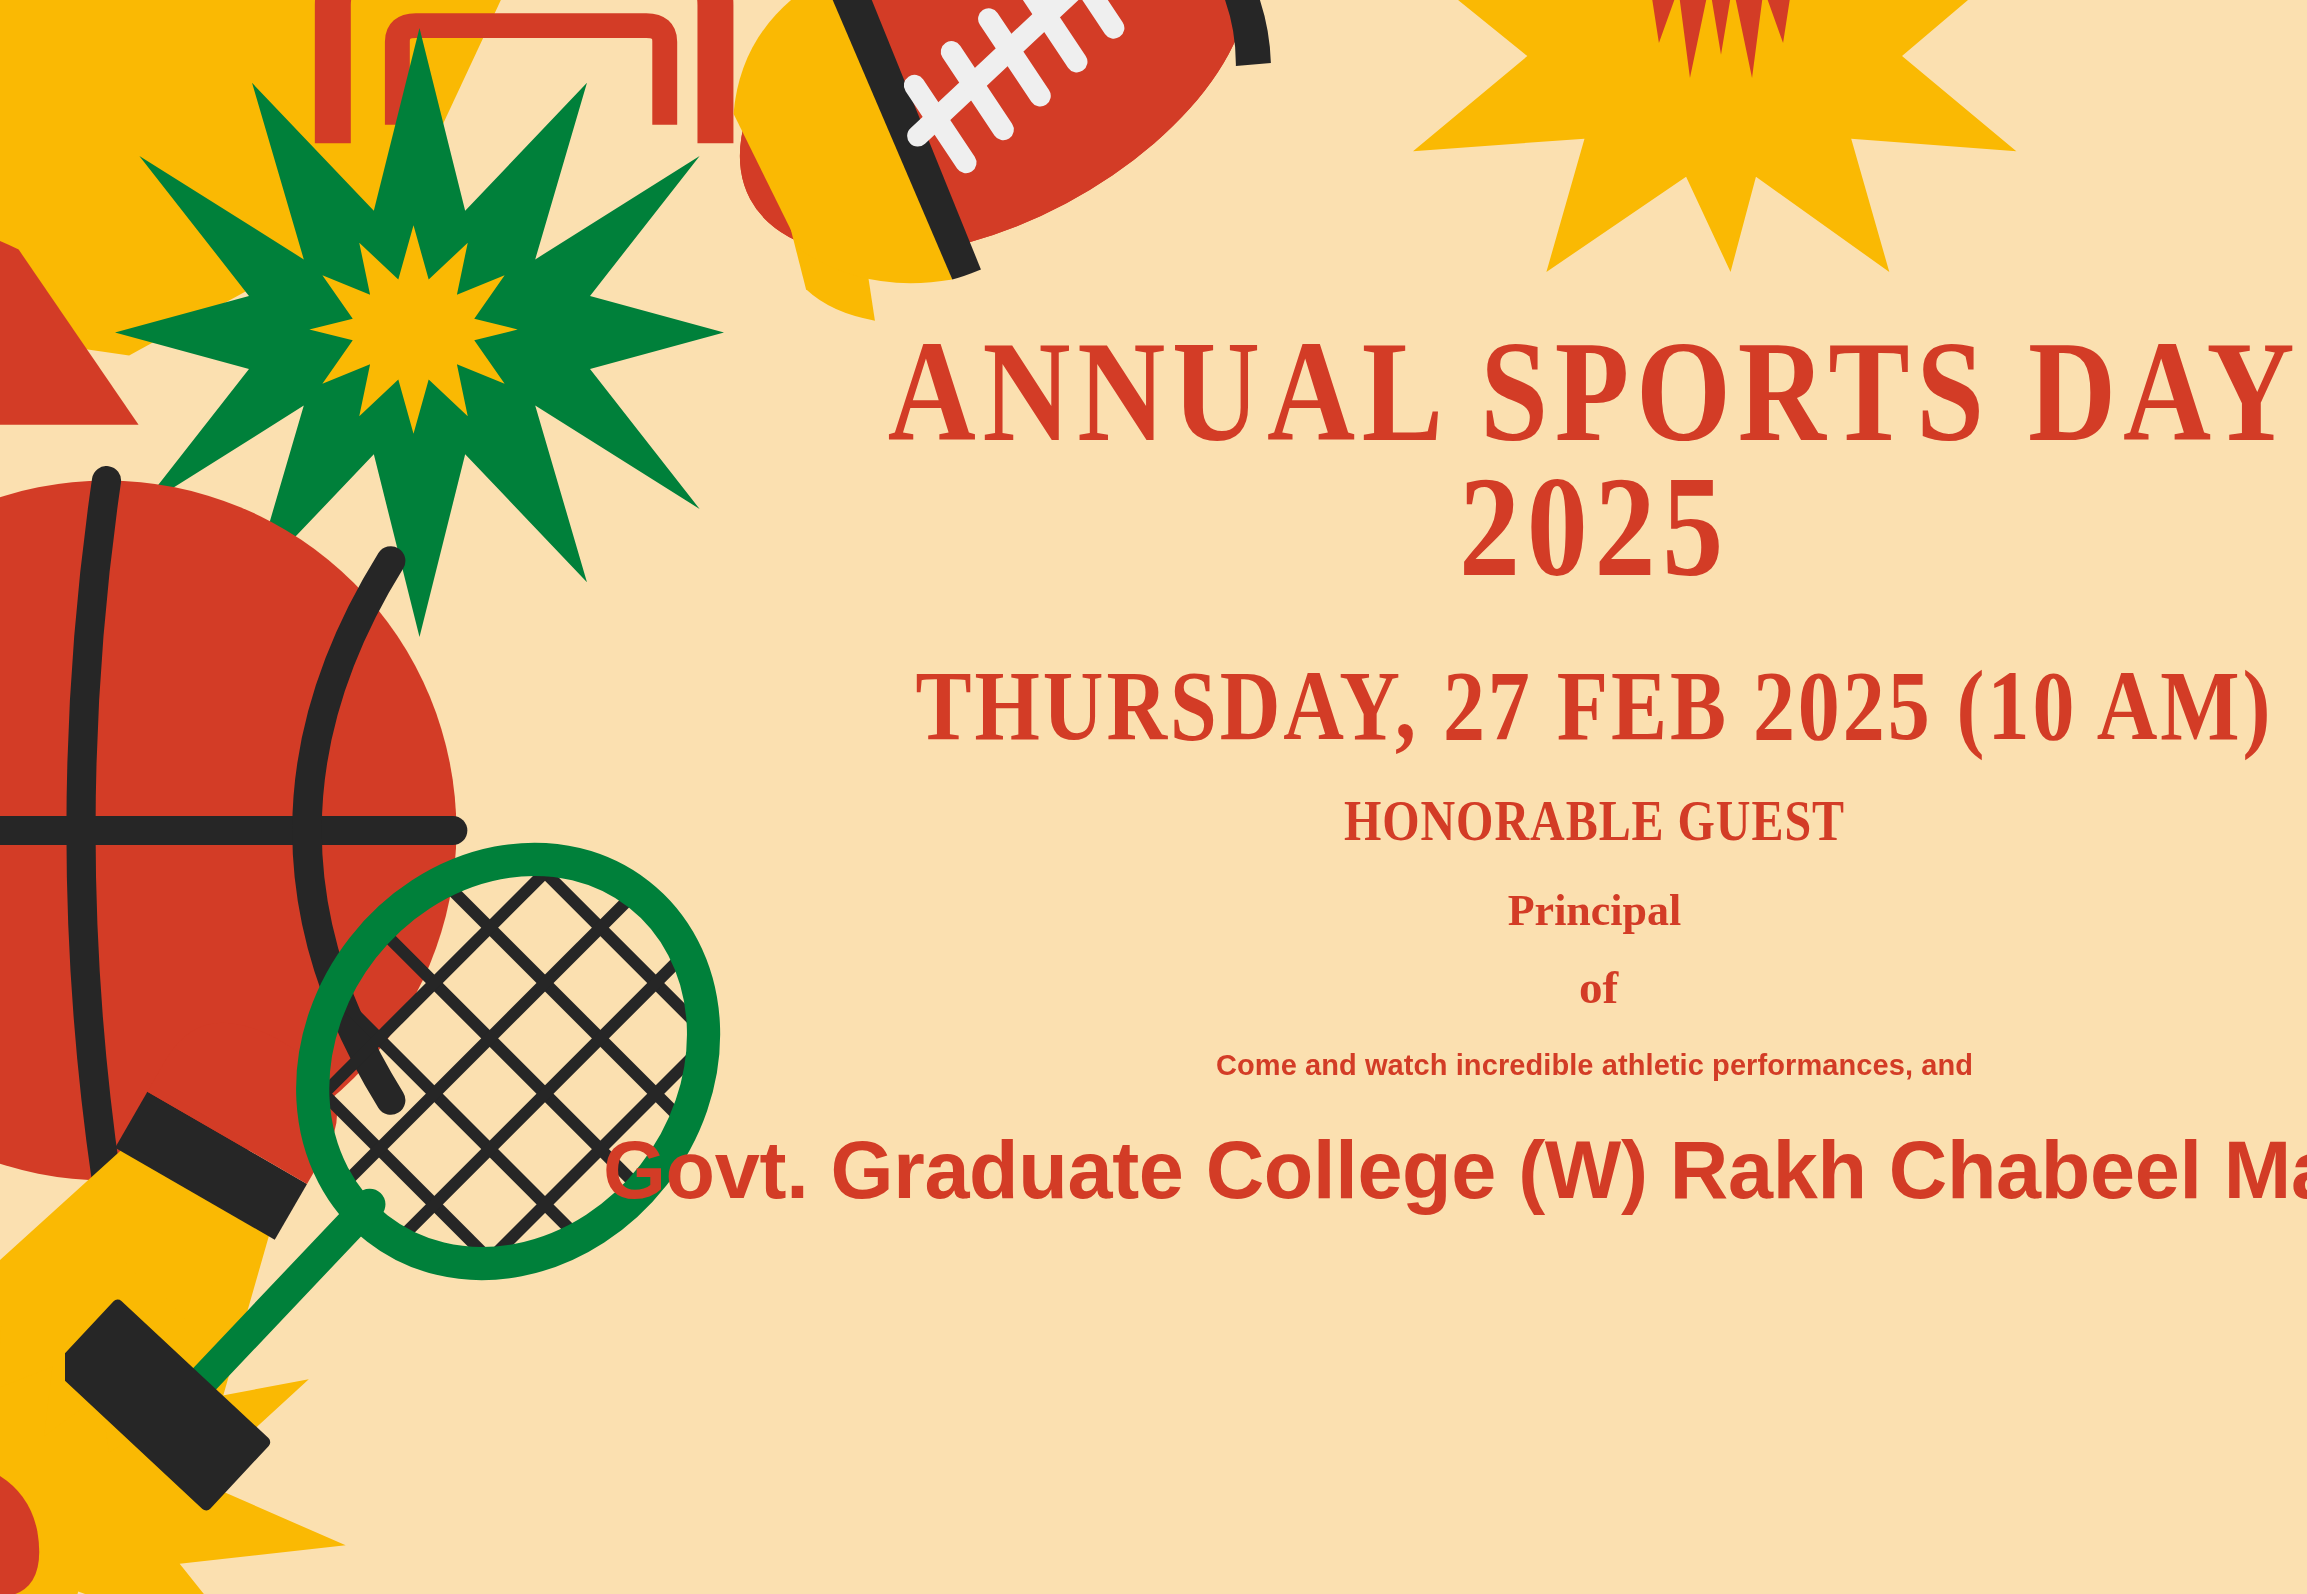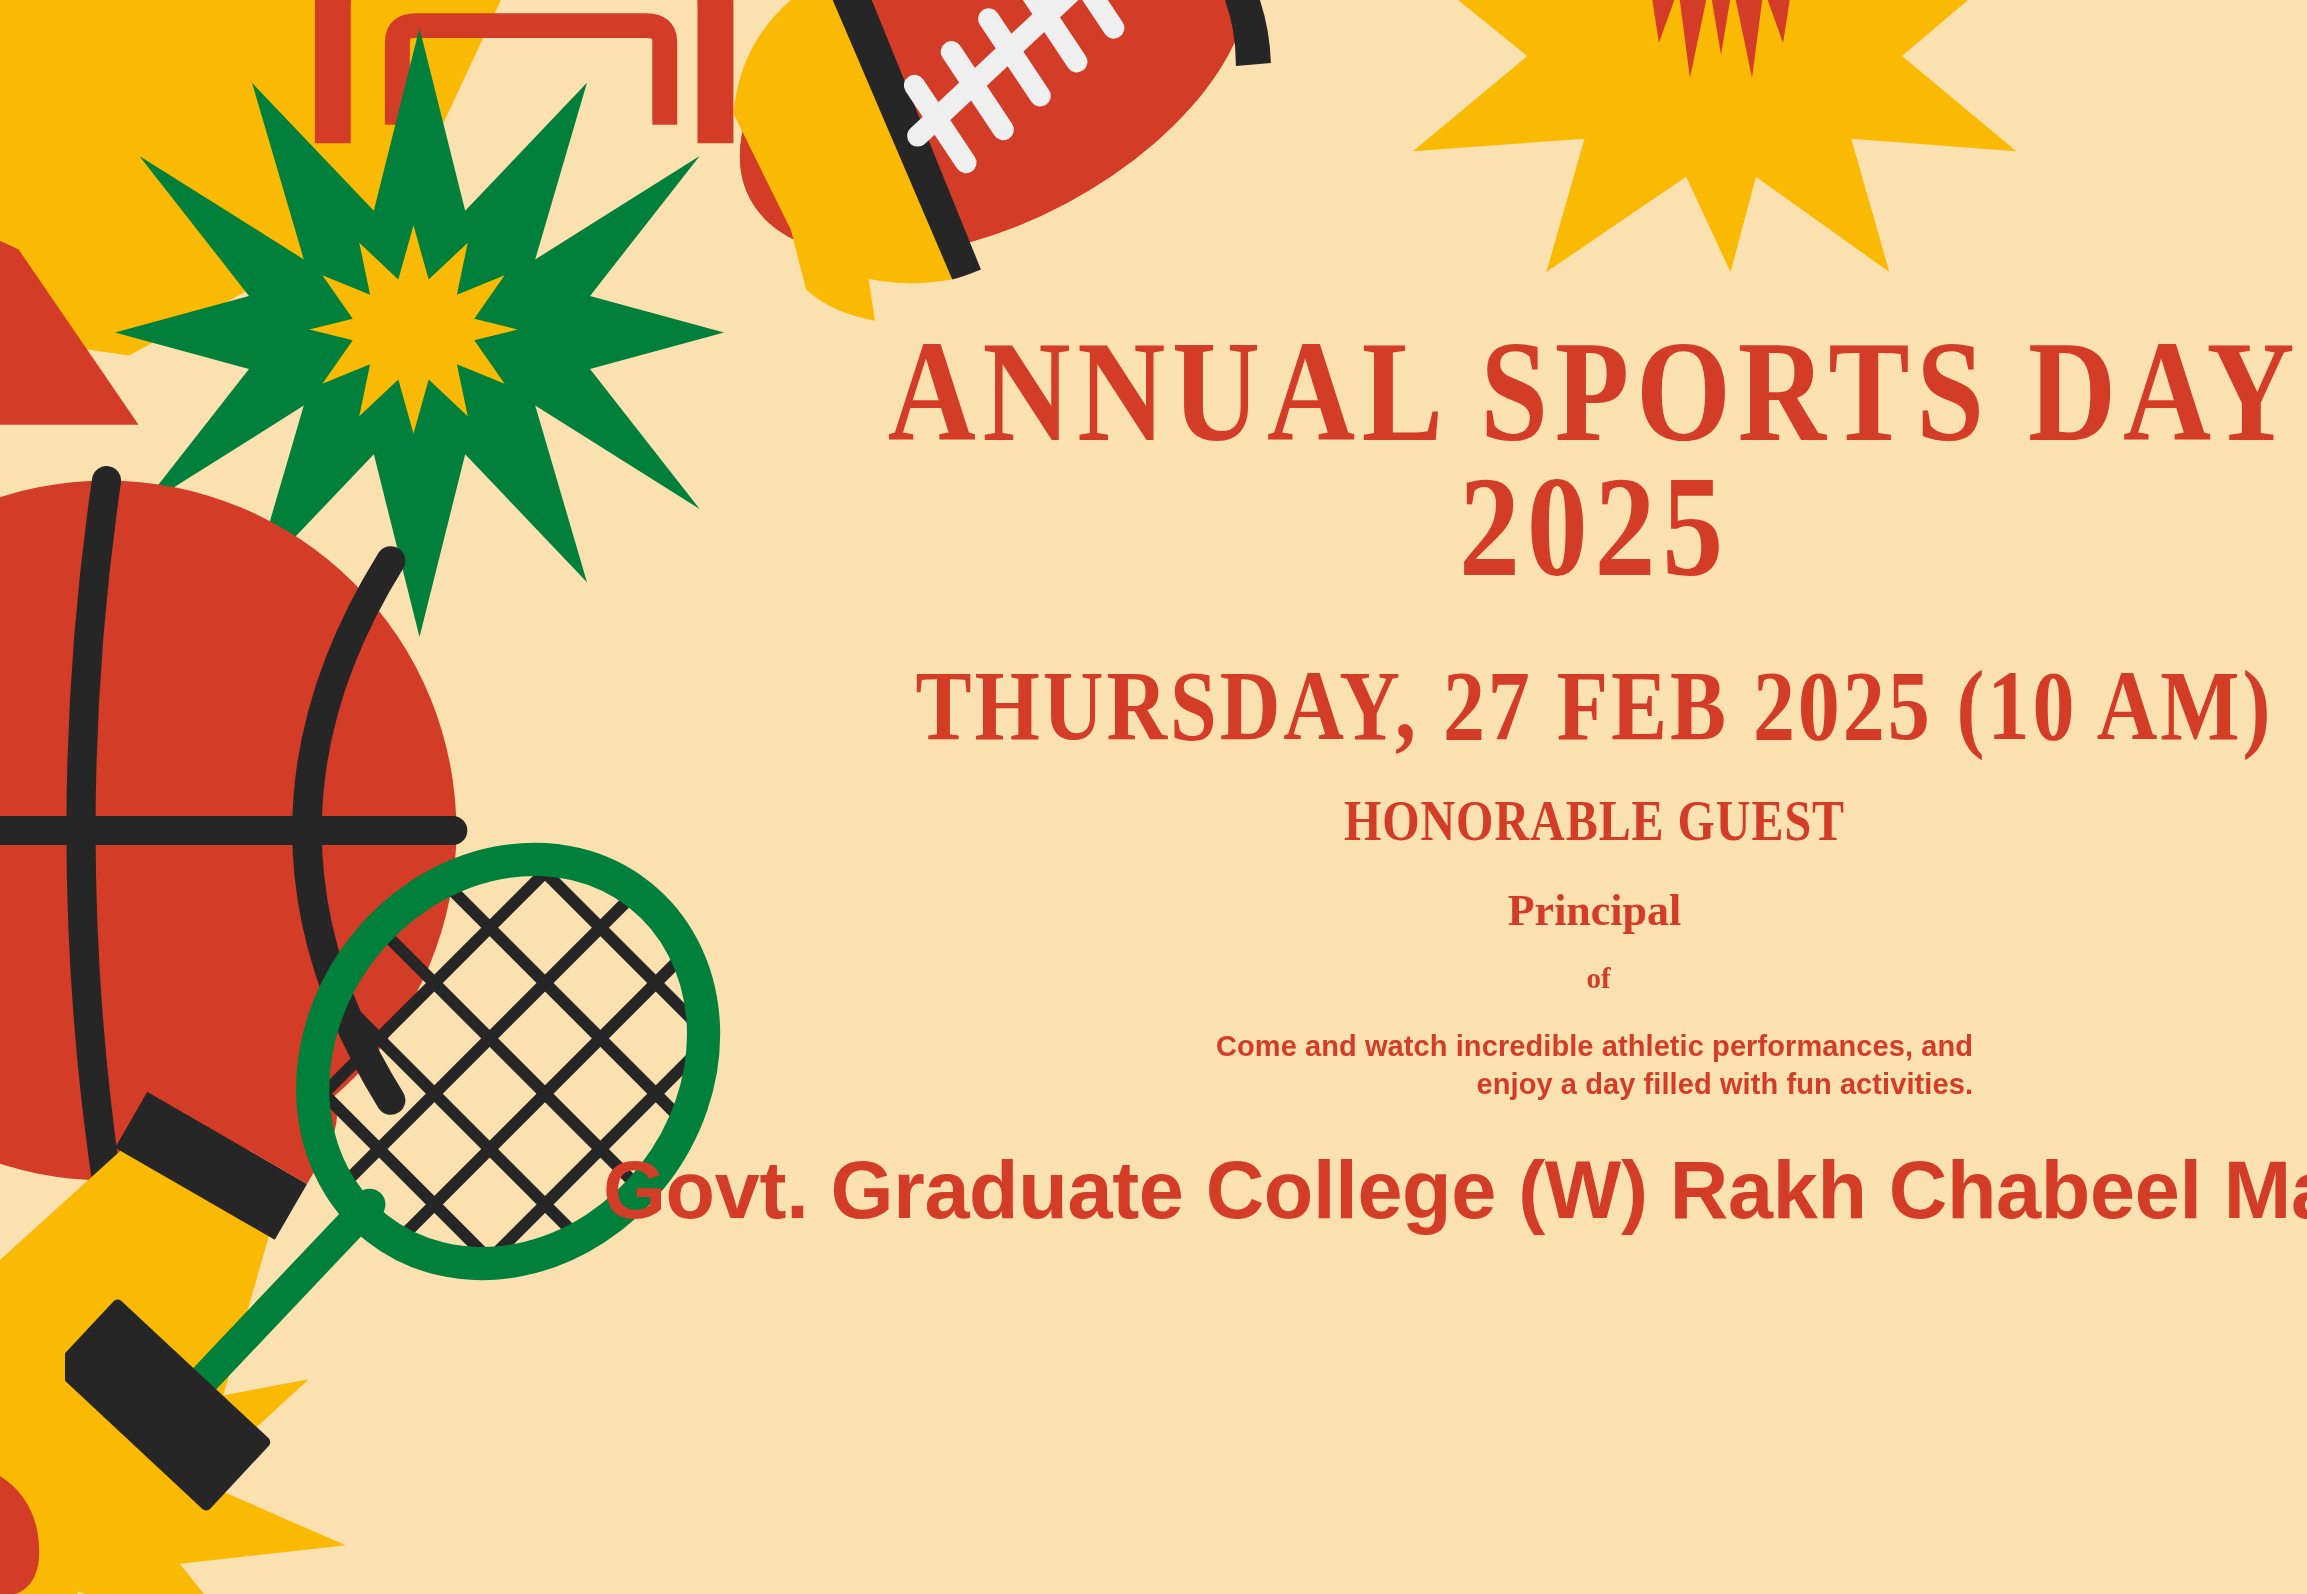--- a/index.html
+++ b/index.html
@@ -66,21 +66,21 @@
     text-align:center;
     line-height:1.05;
     white-space:nowrap;
   }
   #guest-role{
     margin-top:48px;
     font-size:44px;
   }
   #guest-of{
     margin-top:29.5px;
-    font-size:29px;
+    font-size:47px;
     margin-left:8px;
   }
   #guest-college{
     margin-top:29.5px;
     font-size:49px;
   }
 
   #blurb{
     margin-top:33px;
     color:#D33C26;
@@ -222,19 +222,18 @@
 
   <div id="content">
     <div class="headline" id="title-line1">ANNUAL SPORTS DAY</div>
     <div class="headline" id="title-line2">2025</div>
     <div class="headline" id="date-line">THURSDAY, 27 FEB 2025 (10 AM)</div>
     <div class="headline" id="guest-label">HONORABLE GUEST</div>
     <div class="sub" id="guest-role">Principal</div>
     <div class="sub" id="guest-of">of</div>
     <div id="blurb">
       <div>Come and watch incredible athletic performances, and</div>
-      <div>enjoy a day filled with fun activities.</div>
     </div>
     <div id="venue">Govt. Graduate College (W) Rakh Chabeel Manawan</div>
   </div>
 
 </div>
 
 
 </body></html>

